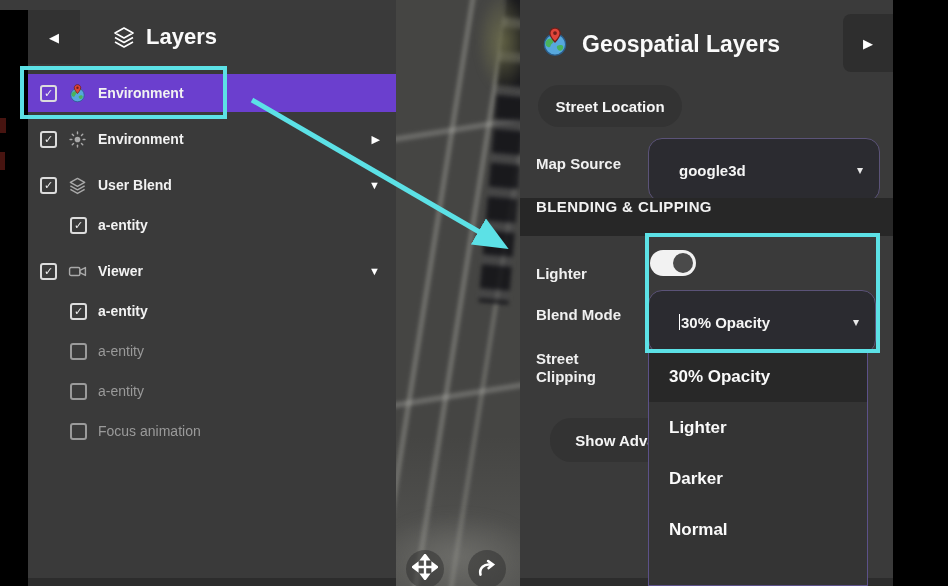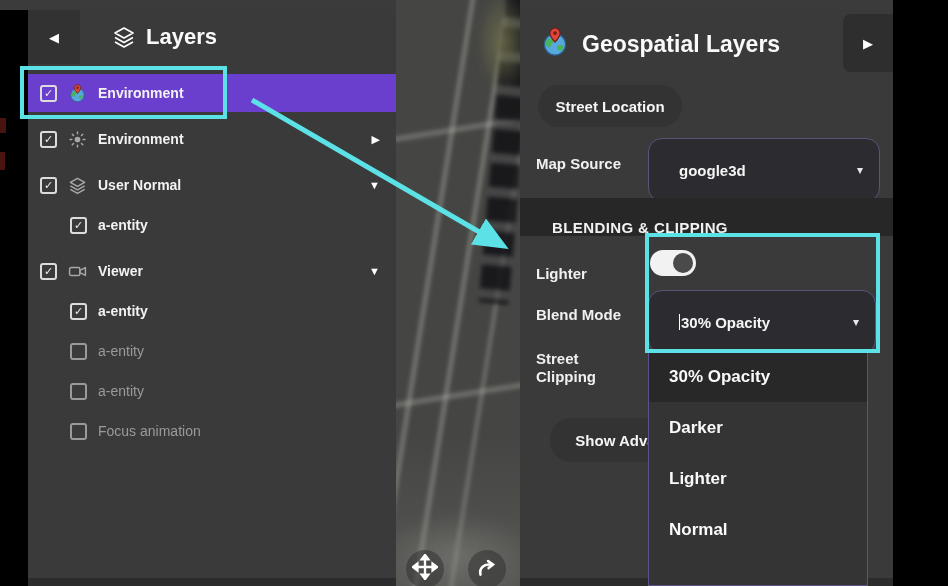--- a/index.html
+++ b/index.html
@@ -54,21 +54,21 @@
   #change-location-button { left:18px; top:75px; width:144px; height:42px; }
   #show-advanced-button { left:30px; top:408px; width:166px; height:44px; z-index:20; overflow:hidden; }
   .field-label { position:absolute; left:16px; font-size:15px; font-weight:bold; color:#f0f0f0; }
   .select-box { position:absolute; left:128px; height:64px; background:#2b2b30; border:1px solid #5b5378;
     border-radius:14px; display:flex; align-items:center; padding:0 16px 0 30px; cursor:pointer;justify-content:space-between; }
   .select-value { font-size:15px; font-weight:bold; color:#f5f5f5; flex:1; display:flex; align-items:center; }
   .select-chevron { color:#e8e8e8; font-size:12px; }
   #map-source-select { top:128px; width:232px; }
   #blend-mode-select { top:280px; width:228px; }
   #section-strip { position:absolute; left:0; top:188px; width:100%; height:38px; background:#272727;
-    display:flex; align-items:flex-end; padding-left:32px; }
+    display:flex; align-items:flex-start; padding-left:16px; }
   #section-title { font-size:15px; font-weight:bold; letter-spacing:.4px; color:#f2f2f2; }
   #blending-toggle { position:absolute; left:130px; top:240px; width:46px; height:26px; background:#f2f2f2;
     border-radius:13px; cursor:pointer; }
   #blending-toggle .knob { position:absolute; right:3px; top:3px; width:20px; height:20px; background:#4a4a4a; border-radius:50%; }
   #street-clipping-label { top:340px; width:82px; line-height:18px; }
   .cursor-caret { display:inline-block; width:1px; height:16px; background:#fff; margin-right:1px; }
 
   
   #blend-dropdown { left:648px; top:351px; width:220px; height:235px; background:#343434;
     border:1px solid #5c5189; border-top:none; overflow:hidden; z-index:40; }
@@ -159,21 +159,21 @@
   </div>
       <div class="row" style="margin-top: 16px;">
     <span class="cb">✓</span>
     <span class="row-icon">
           <svg width="19" height="19" viewBox="0 0 24 24" fill="none" stroke="#a9a9a9" stroke-width="1.8" stroke-linejoin="round">
             <path d="M12 3 21 8 12 13 3 8Z"></path>
             <path d="M3 12.5 12 17.5 21 12.5"></path>
             <path d="M3 17 12 22 21 17"></path>
           </svg>
         </span>
-    <span class="row-label">User Normal</span>
+    <span class="row-label">User Blend</span>
     <span class="row-chevron">▼</span>
   </div>
       <div class="row child" style="margin-top: 10px;">
     <span class="cb">✓</span>
 
     <span class="row-label">a-entity</span>
 
   </div>
       <div class="row" style="margin-top: 16px;">
     <span class="cb">✓</span>
@@ -256,22 +256,22 @@
     <span class="select-chevron">▾</span>
   </div>
 
   <div class="field-label" id="street-clipping-label">Street Clipping</div>
 
   <div class="pill-button" id="show-advanced-button">Show Advanced</div>
 </div>
 
 <div class="abs" id="blend-dropdown">
     <div class="dd-option selected">30% Opacity</div>
+    <div class="dd-option">Lighter</div>
     <div class="dd-option">Darker</div>
-    <div class="dd-option">Lighter</div>
     <div class="dd-option">Normal</div>
   </div>
 
 <div class="abs vp-btn" id="move-button">
   <span>
     <svg width="26" height="26" viewBox="0 0 24 24" stroke="#fff" stroke-width="2.2" fill="#fff" stroke-linecap="round">
       <line x1="12" y1="5" x2="12" y2="19"></line>
         <line x1="5" y1="12" x2="19" y2="12"></line>
       <path d="M12 1 15 5 9 5Z"></path>
         <path d="M12 23 15 19 9 19Z"></path>

